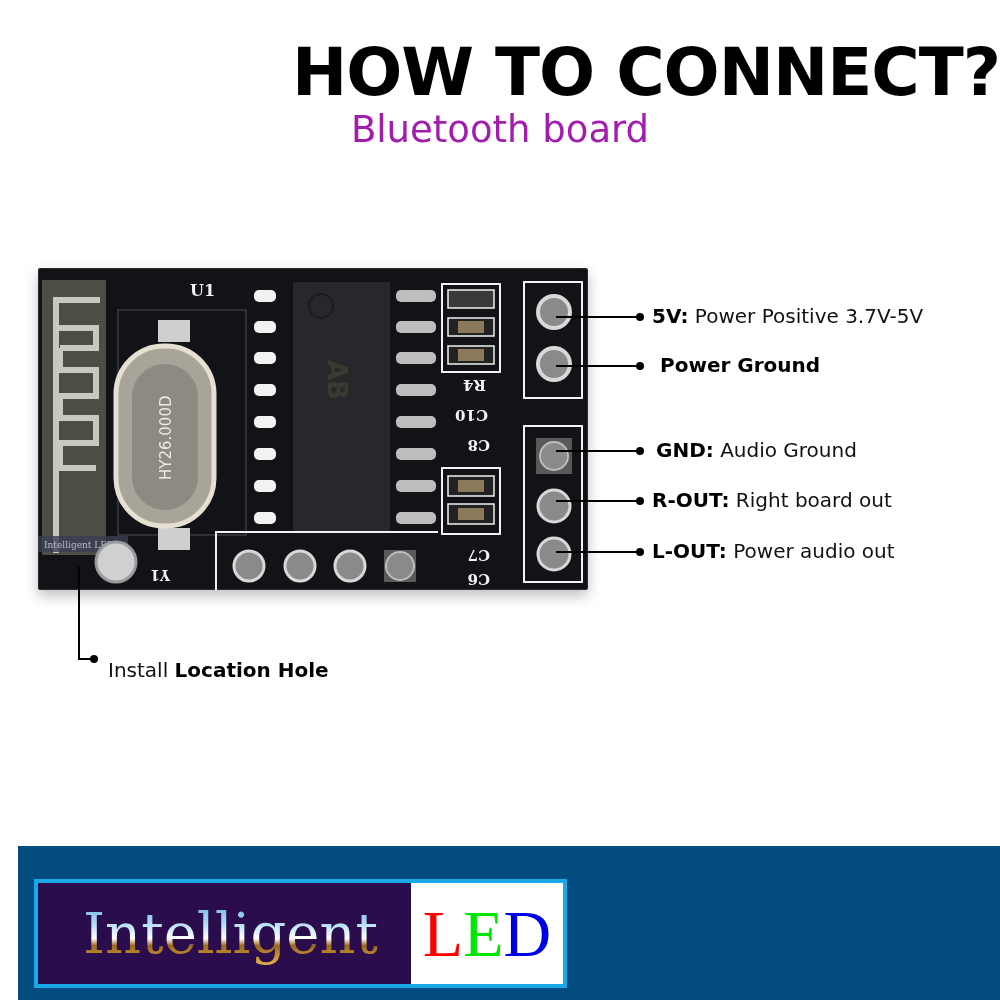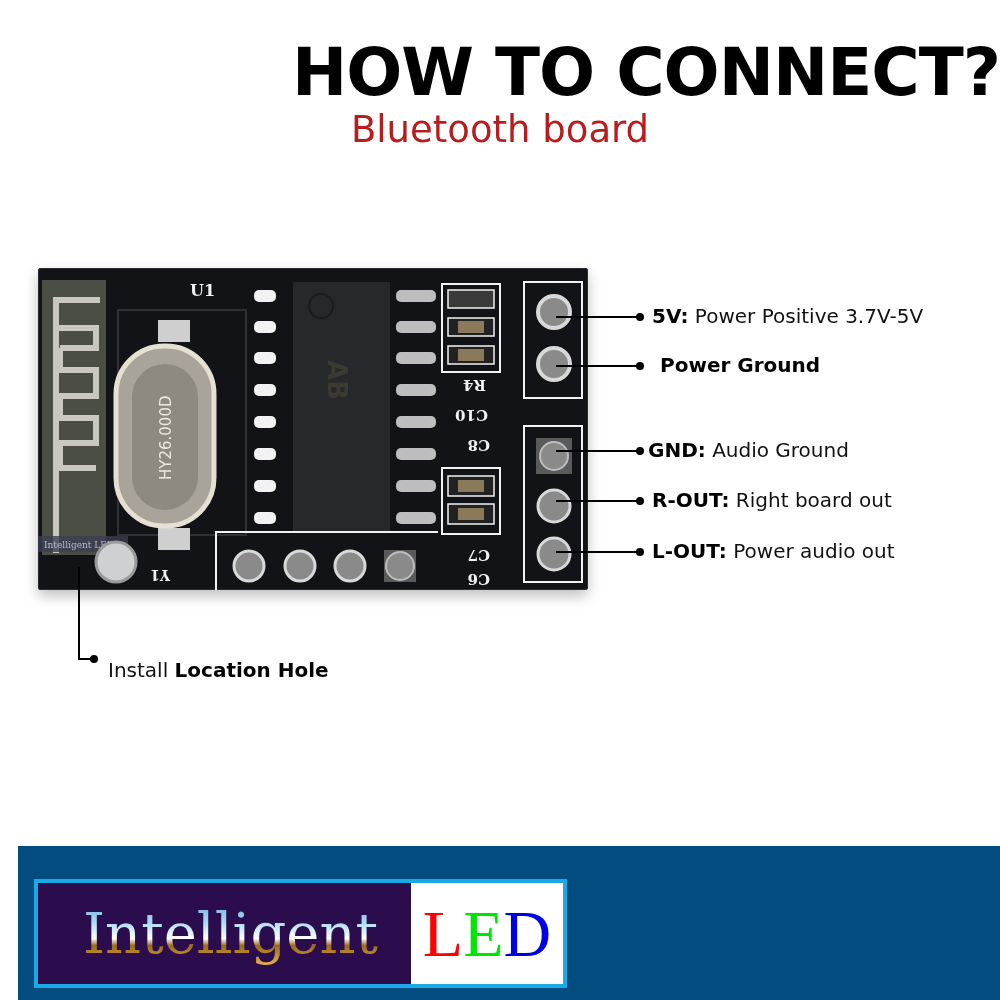--- a/index.html
+++ b/index.html
@@ -6,21 +6,21 @@
     html, body { width: 1000px; height: 1000px; overflow: hidden; background: #ffffff; }
     body { position: relative; font-family: "DejaVu Sans", "Liberation Sans", sans-serif; color: #111; }
 
     .title {
       position: absolute; left: 0; top: 34px; width: 1000px; text-align: right;
       font-family: "DejaVu Sans", sans-serif; font-weight: 700; font-size: 66px; letter-spacing: -1px;
       color: #000;
     }
     .subtitle {
       position: absolute; left: 0; top: 108px; width: 1000px; text-align: center;
-      font-family: "DejaVu Sans", sans-serif; font-weight: 400; font-size: 37px; color: #b91c1c;
+      font-family: "DejaVu Sans", sans-serif; font-weight: 400; font-size: 37px; color: #a21caf;
     }
 
     
     .board {
       position: absolute; left: 38px; top: 268px; width: 550px; height: 322px;
       background: #121316; border-radius: 3px;
       box-shadow: 0 6px 14px rgba(0,0,0,0.25), inset 0 0 0 1px #2a2c30;
     }
     .board svg { position: absolute; left: 0; top: 0; width: 550px; height: 322px; }
 
@@ -152,21 +152,21 @@
   <span class="text" style="left:96px;"><b>5V:</b> <span>Power Positive 3.7V-5V</span></span>
 </div>
 <div class="callout" style="left:556px; top:352px;">
   <span class="line" style="left:0; width:82px;"></span>
   <span class="dot" style="left:80px;"></span>
   <span class="text" style="left:104px;"><b>Power Ground</b></span>
 </div>
 <div class="callout" style="left:556px; top:437px;">
   <span class="line" style="left:0; width:82px;"></span>
   <span class="dot" style="left:80px;"></span>
-  <span class="text" style="left:92px;"><b>GND:</b> <span>Audio Ground</span></span>
+  <span class="text" style="left:100px;"><b>GND:</b> <span>Audio Ground</span></span>
 </div>
 <div class="callout" style="left:556px; top:487px;">
   <span class="line" style="left:0; width:82px;"></span>
   <span class="dot" style="left:80px;"></span>
   <span class="text" style="left:96px;"><b>R-OUT:</b> <span>Right board out</span></span>
 </div>
 <div class="callout" style="left:556px; top:538px;">
   <span class="line" style="left:0; width:82px;"></span>
   <span class="dot" style="left:80px;"></span>
   <span class="text" style="left:96px;"><b>L-OUT:</b> <span>Power audio out</span></span>

